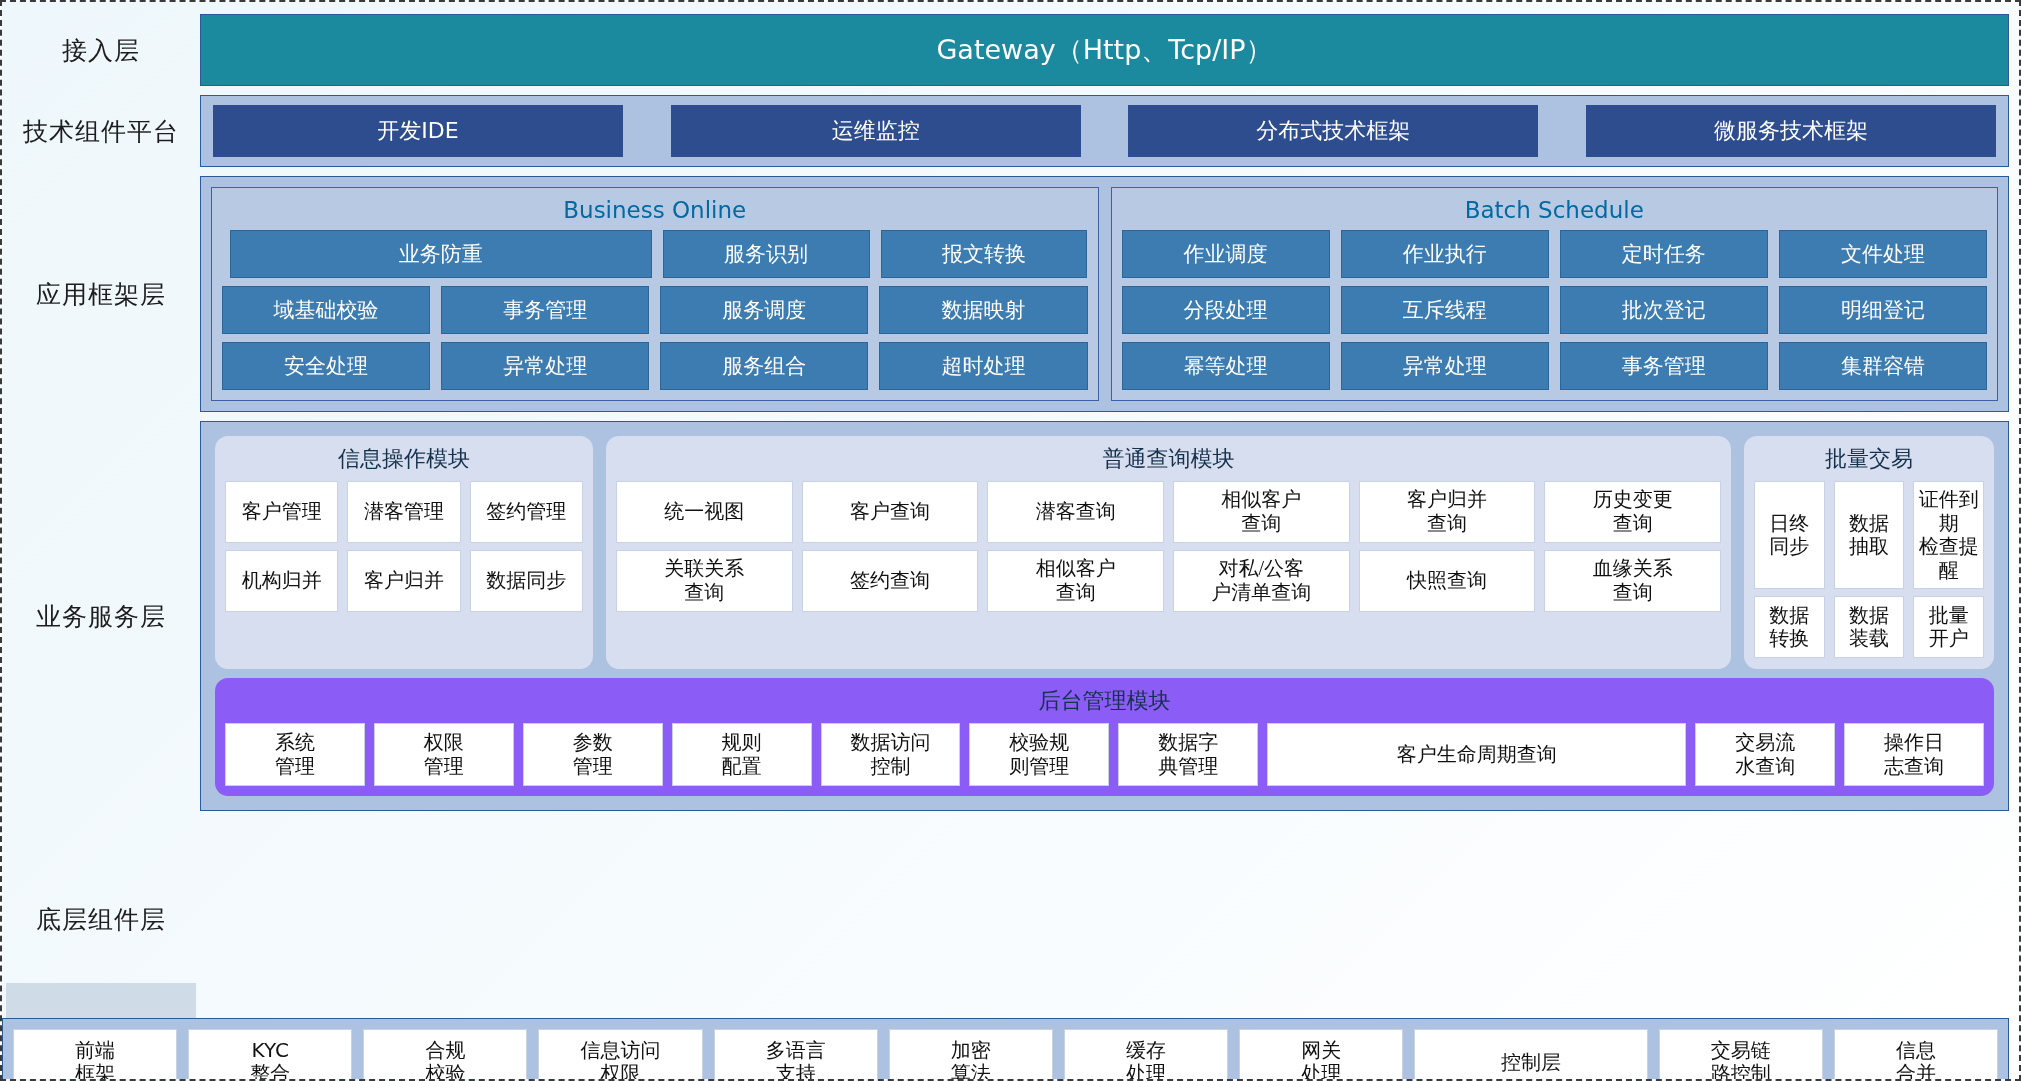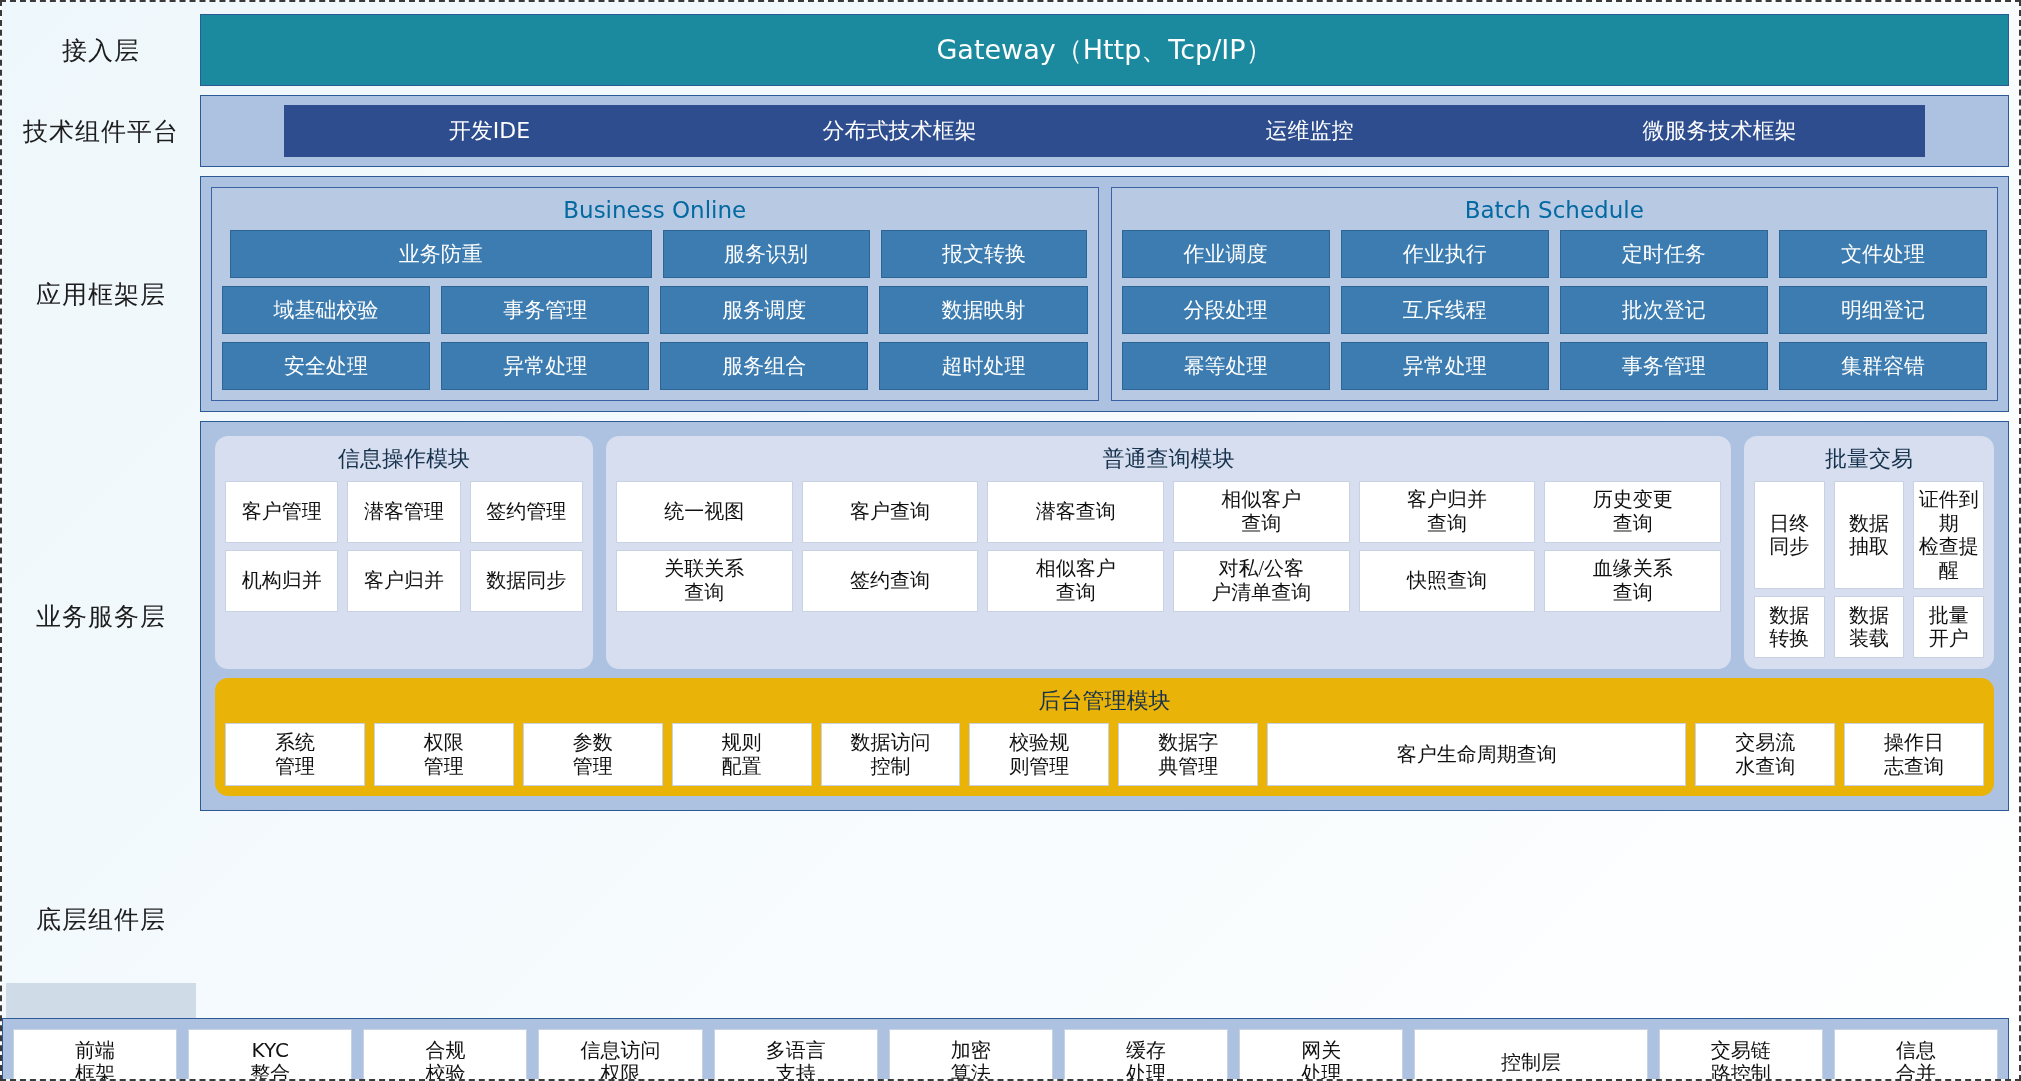--- a/index.html
+++ b/index.html
@@ -43,21 +43,21 @@
     display: flex; align-items: center; justify-content: center;
     width: 100%;
   }
 
   
   .techband {
     background: #adc2e0;
     border: 1.5px solid #2b5a96;
     display: flex;
     align-items: center;
-    justify-content: center;
+    justify-content: space-between;
     width: 100%;
     padding: 9px 12px;
   }
   .techbox {
     background: #2e4d8e;
     color: #fff;
     font-size: 22px;
     text-align: center;
     padding: 11px 0;
     width: 23%;
@@ -138,21 +138,21 @@
     flex: 1 1 0;
     min-height: 62px;
   }
   .m-info  { flex: 0 0 378px; }
   .m-query { flex: 1 1 auto; font-family: Liberation Serif, serif; }
   .m-batch { flex: 0 0 250px; }
   .modgrid.two .wcell { min-height: 62px; }
 
   
   .backmod {
-    background: #eab308;
+    background: #8b5cf6;
     border-radius: 13px;
     padding: 4px 10px 10px 10px;
   }
   .backrow { display: flex; gap: 9px; }
   .backrow .wcell { min-height: 63px; }
   .wide-life { flex: 3.15 1 0; }
 
   
   .compband {
     background: #adc2e0;
@@ -188,22 +188,22 @@
         <div class="rowlabel">接入层</div>
         <div class="rowbody">
           <div class="banner" style="height: 72px;">Gateway（Http、Tcp/IP）</div>
         </div>
       </div>
       <div class="row" style="margin-bottom: 9px;">
         <div class="rowlabel">技术组件平台</div>
         <div class="rowbody">
           <div class="techband">
             <div class="techbox">开发IDE</div>
+            <div class="techbox">运维监控</div>
             <div class="techbox">分布式技术框架</div>
-            <div class="techbox">运维监控</div>
             <div class="techbox">微服务技术框架</div>
           </div>
         </div>
       </div>
       <div class="row" style="margin-bottom: 9px;">
         <div class="rowlabel">应用框架层</div>
         <div class="rowbody">
           <div class="appband">
             <div class="fwgroup">
               <div class="fwtitle">Business Online</div>

